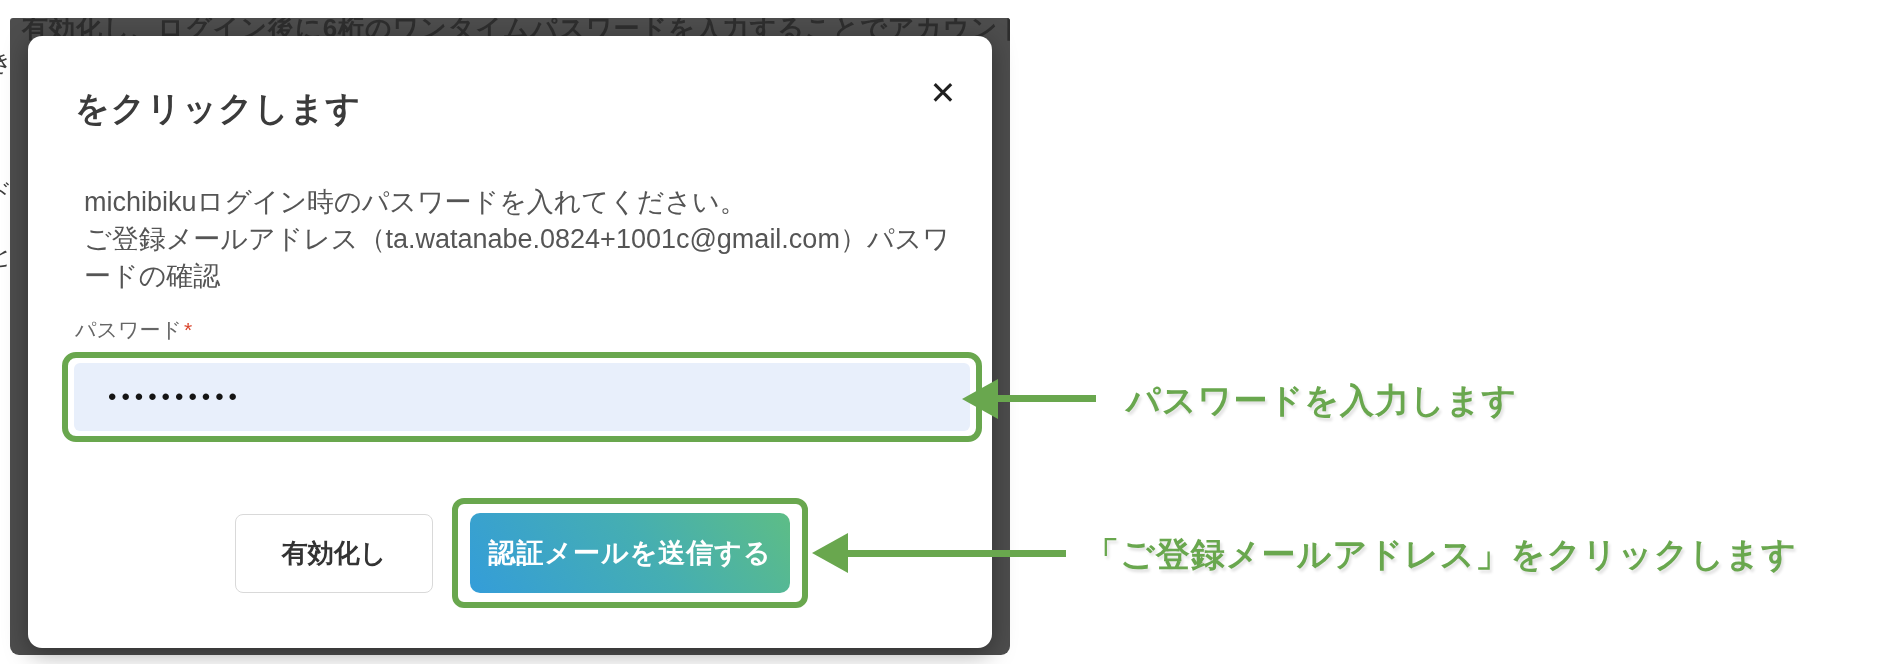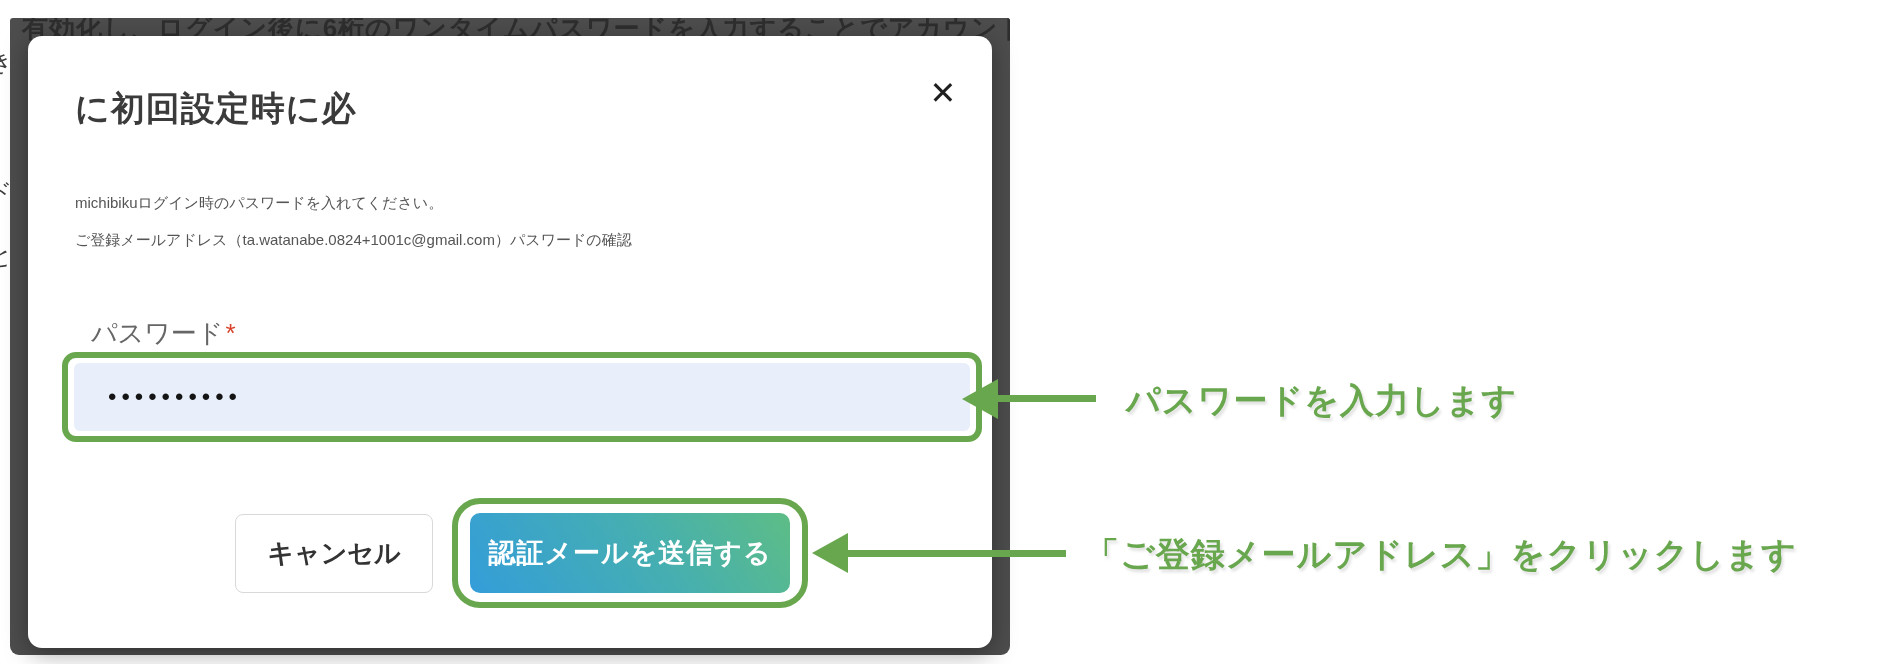--- a/index.html
+++ b/index.html
@@ -36,26 +36,26 @@
     position: absolute; left: 894px; top: 36px; width: 42px; height: 42px;
     background: transparent; border: 0; cursor: pointer;
     font-size: 32px; line-height: 42px; text-align: center; color: #1f1f1f;
     font-family: "DejaVu Sans", sans-serif;
   }
   .modal-title {
     position: absolute; left: 47px; top: 50px;
     font-size: 34px; font-weight: 700; color: #3b3b3b; letter-spacing: 1px;
   }
   .modal-body {
-    position: absolute; left: 47px; top: 148px; width: 880px;
-    font-size: 15px; line-height: 37px; color: #555555;
+    position: absolute; left: 56px; top: 148px; width: 880px;
+    font-size: 27px; line-height: 37px; color: #555555;
   }
   .field-label {
     position: absolute; left: 47px; top: 280px;
-    font-size: 26px; color: #666666; margin-left: 16px;
+    font-size: 21px; color: #666666;
   }
   .required { color: #d9442c; margin-left: 2px; }
 
   
   .anno-box-input {
     position: absolute; left: 34px; top: 316px; width: 920px; height: 90px;
     border: 6px solid #69a74e; border-radius: 14px; padding: 5px 6px;
     background: #ffffff;
   }
   .password-input {
@@ -66,21 +66,21 @@
 
   
   .cancel-btn {
     position: absolute; left: 207px; top: 478px; width: 198px; height: 79px;
     background: #ffffff; border: 1px solid #d9d9d9; border-radius: 8px;
     font-size: 26px; font-weight: 600; color: #333333; cursor: pointer;
     font-family: inherit;
   }
   .anno-box-button {
     position: absolute; left: 424px; top: 462px; width: 356px; height: 110px;
-    border: 6px solid #69a74e; border-radius: 28px; padding: 9px 12px;
+    border: 6px solid #69a74e; border-radius: 12px; padding: 9px 12px;
     background: #ffffff;
   }
   .submit-btn {
     width: 100%; height: 100%; border: 0; border-radius: 10px; cursor: pointer;
     background: linear-gradient(55deg, #349dd9 0%, #45aeb2 55%, #5dbd86 100%);
     font-size: 27px; font-weight: 700; color: #ffffff; letter-spacing: 1px;
     font-family: inherit;
   }
 
   
@@ -118,36 +118,36 @@
   <div class="backdrop">
     <div class="backdrop-text">有効化し、ログイン後に6桁のワンタイムパスワードを入力することでアカウントを不正な利</div>
   </div>
 
   <div class="modal">
 
     <button class="close-btn">
       <span>✕</span>
     </button>
 
-    <div class="modal-title">に初回設定時に必</div>
+    <div class="modal-title">をクリックします</div>
 
     <div class="modal-body">
       <div>michibikuログイン時のパスワードを入れてください。</div>
       <div>ご登録メールアドレス（ta.watanabe.0824+1001c@gmail.com）パスワードの確認</div>
     </div>
 
     <div class="field-label">
       <span>パスワード</span><span class="required">*</span>
     </div>
 
     <div class="anno-box-input">
       <div class="password-input">••••••••••</div>
     </div>
 
-    <button class="cancel-btn">キャンセル</button>
+    <button class="cancel-btn">有効化し</button>
 
     <div class="anno-box-button">
       <button class="submit-btn">認証メールを送信する</button>
     </div>
 
   </div>
 
   <div class="arrow-head arrow1-head"></div>
   <div class="arrow-shaft arrow1-shaft"></div>
   <div class="anno-text anno-text-1">パスワードを入力します</div>

